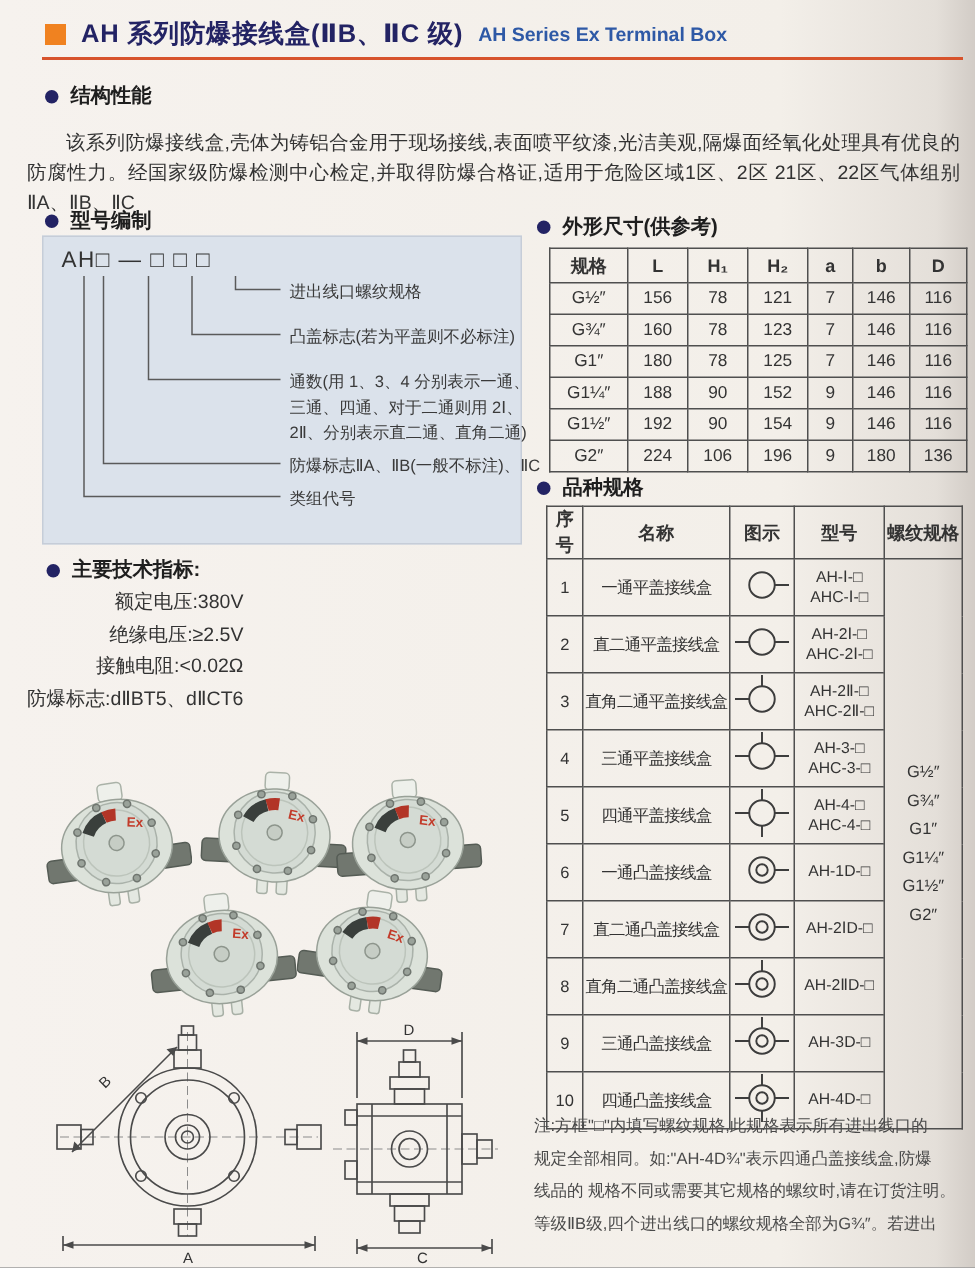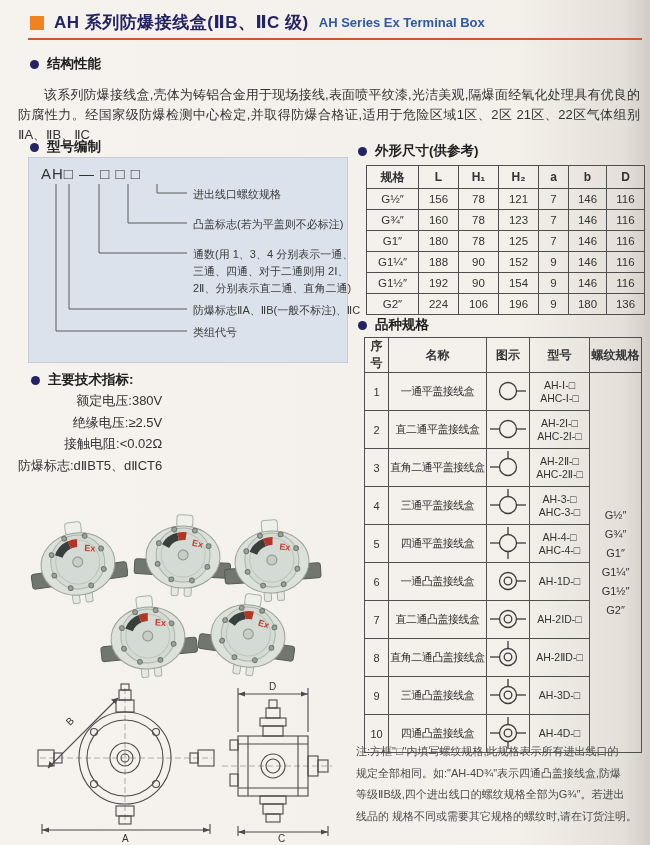--- a/index.html
+++ b/index.html
@@ -560,17 +560,17 @@
       <path d="M22,152 l7,-2.5 v5 z"></path>
         <path d="M112,152 l-7,-2.5 v5 z"></path>
     </g>
     <text x="53" y="10" font-size="10" fill="#333">D</text>
     <text x="62" y="162" font-size="10" fill="#333">C</text>
   </svg>
 
   <div class="note">
     <div>注:方框"□"内填写螺纹规格,此规格表示所有进出线口的</div>
     <div>规定全部相同。如:"AH-4D¾"表示四通凸盖接线盒,防爆</div>
+    <div>线品的 规格不同或需要其它规格的螺纹时,请在订货注明。</div>
     <div>等级ⅡB级,四个进出线口的螺纹规格全部为G¾″。若进出</div>
-    <div>线品的 规格不同或需要其它规格的螺纹时,请在订货注明。</div>
   </div>
 
 </div>
 
 </body></html>

